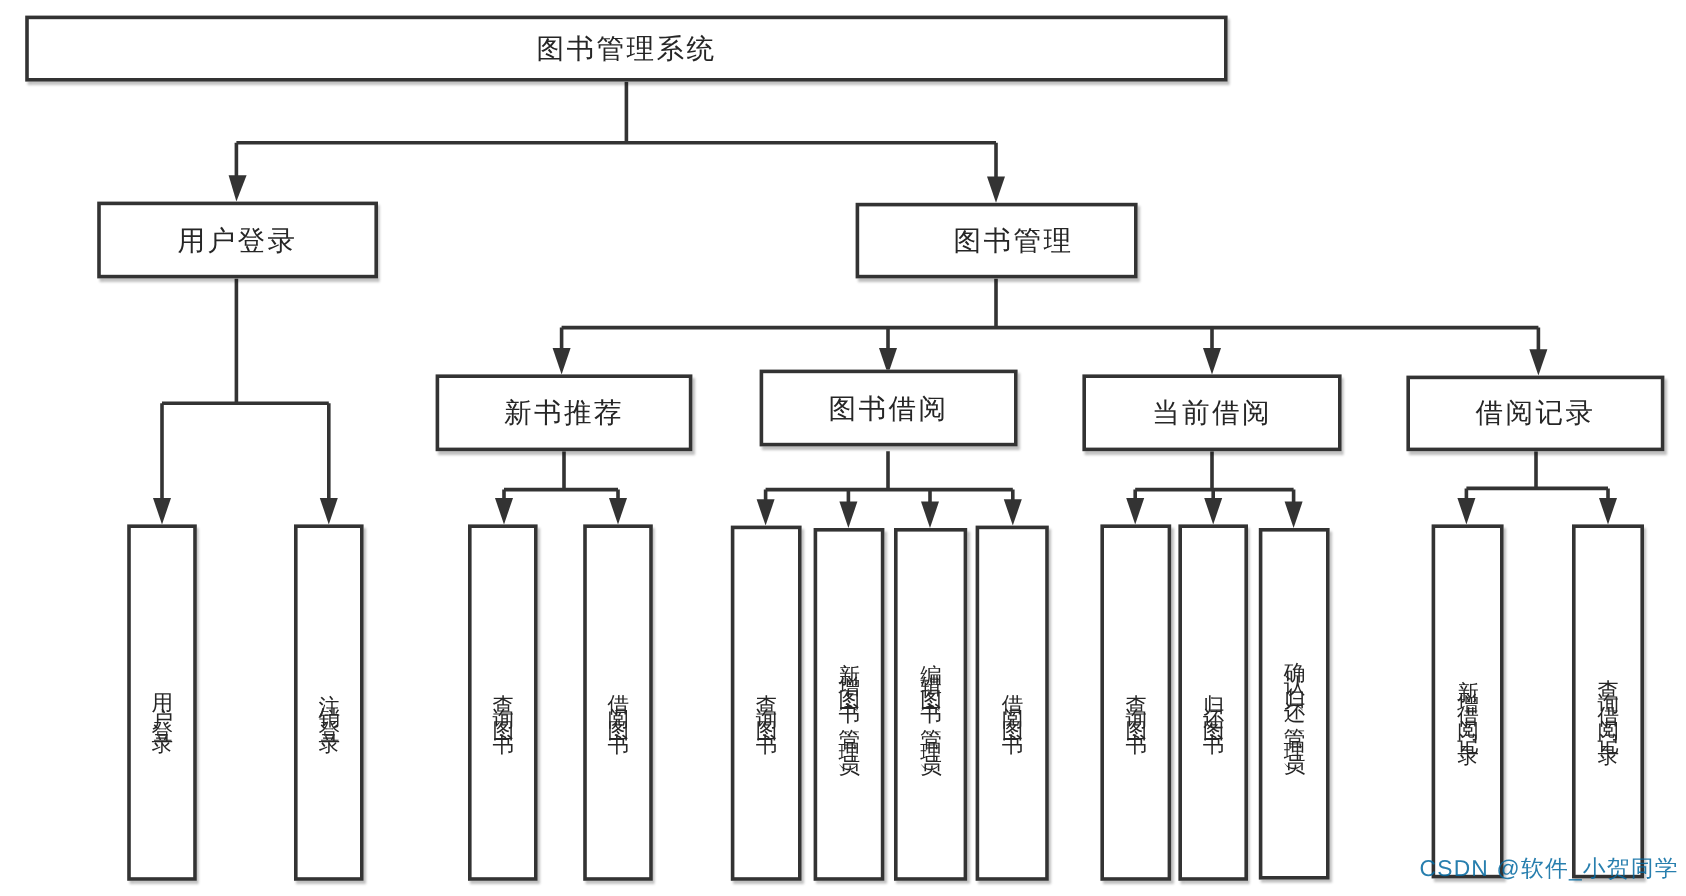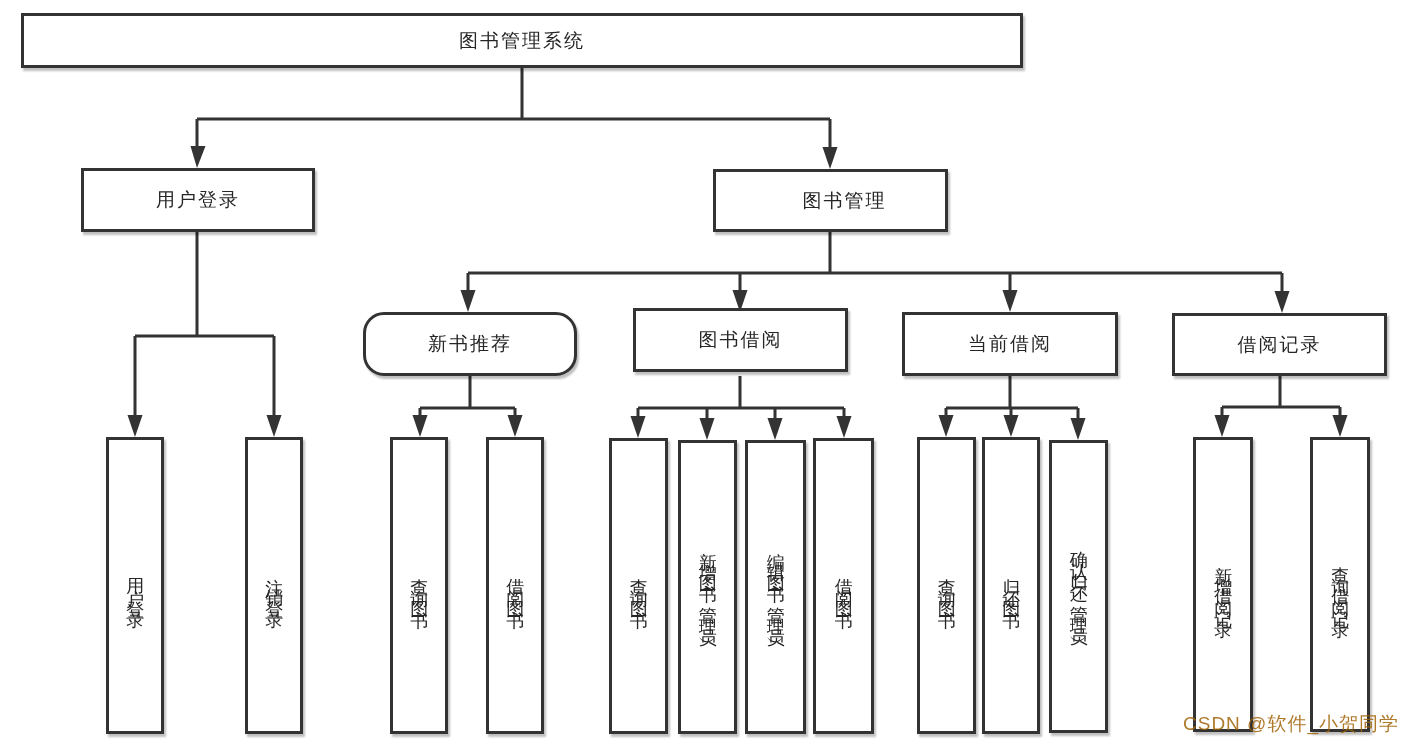--- a/index.html
+++ b/index.html
@@ -27,36 +27,36 @@
     box-sizing: border-box;
     background: #ffffff;
     border: 3px solid #333333;
     box-shadow: 2px 3px 2px rgba(0,0,0,0.25);
     display: flex;
     align-items: center;
     justify-content: center;
     text-align: center;
   }
   .box.h {
-    font-size: 19px;
+    font-size: 23px;
     letter-spacing: 2px;
     white-space: nowrap;
   }
   .box.v .vtext {
     writing-mode: vertical-rl;
     text-orientation: mixed;
     font-size: 18px;
     line-height: 1.15;
     letter-spacing: 11px;
   }
   
   #root-node        { left: 21px;   top: 13px;  width: 1002px; height: 55px; }
   #node-user-login  { left: 81px;   top: 168px; width: 234px;  height: 64px; }
   #node-book-mgmt   { left: 713px;  top: 169px; width: 235px;  height: 63px; padding-left: 28px; }
-  #node-new-books   { left: 363px;  top: 312px; width: 214px;  height: 64px; border-radius: 21px; }
+  #node-new-books   { left: 363px;  top: 312px; width: 214px;  height: 64px; }
   #node-book-borrow { left: 633px;  top: 308px; width: 215px;  height: 64px; }
   #node-cur-borrow  { left: 902px;  top: 312px; width: 216px;  height: 64px; }
   #node-borrow-rec  { left: 1172px; top: 313px; width: 215px;  height: 63px; }
   #leaf-1  { left: 106px;  top: 437px; width: 58px; height: 297px; }
   #leaf-2  { left: 245px;  top: 437px; width: 58px; height: 297px; }
   #leaf-3  { left: 390px;  top: 437px; width: 58px; height: 297px; }
   #leaf-4  { left: 486px;  top: 437px; width: 58px; height: 297px; }
   #leaf-5  { left: 609px;  top: 438px; width: 59px; height: 296px; }
   #leaf-6  { left: 678px;  top: 440px; width: 59px; height: 294px; }
   #leaf-7  { left: 745px;  top: 440px; width: 61px; height: 294px; }
@@ -179,15 +179,15 @@
   <div id="leaf-11" class="box v">
     <span class="vtext">确认归还（管理员）</span>
   </div>
   <div id="leaf-12" class="box v">
     <span class="vtext">新增借阅记录</span>
   </div>
   <div id="leaf-13" class="box v">
     <span class="vtext">查询借阅记录</span>
   </div>
 
-  <div class="watermark" style="color: #a16207;">CSDN @软件_小贺同学</div>
+  <div class="watermark" style="color: #0369a1;">CSDN @软件_小贺同学</div>
 
 </div>
 
 </body></html>

